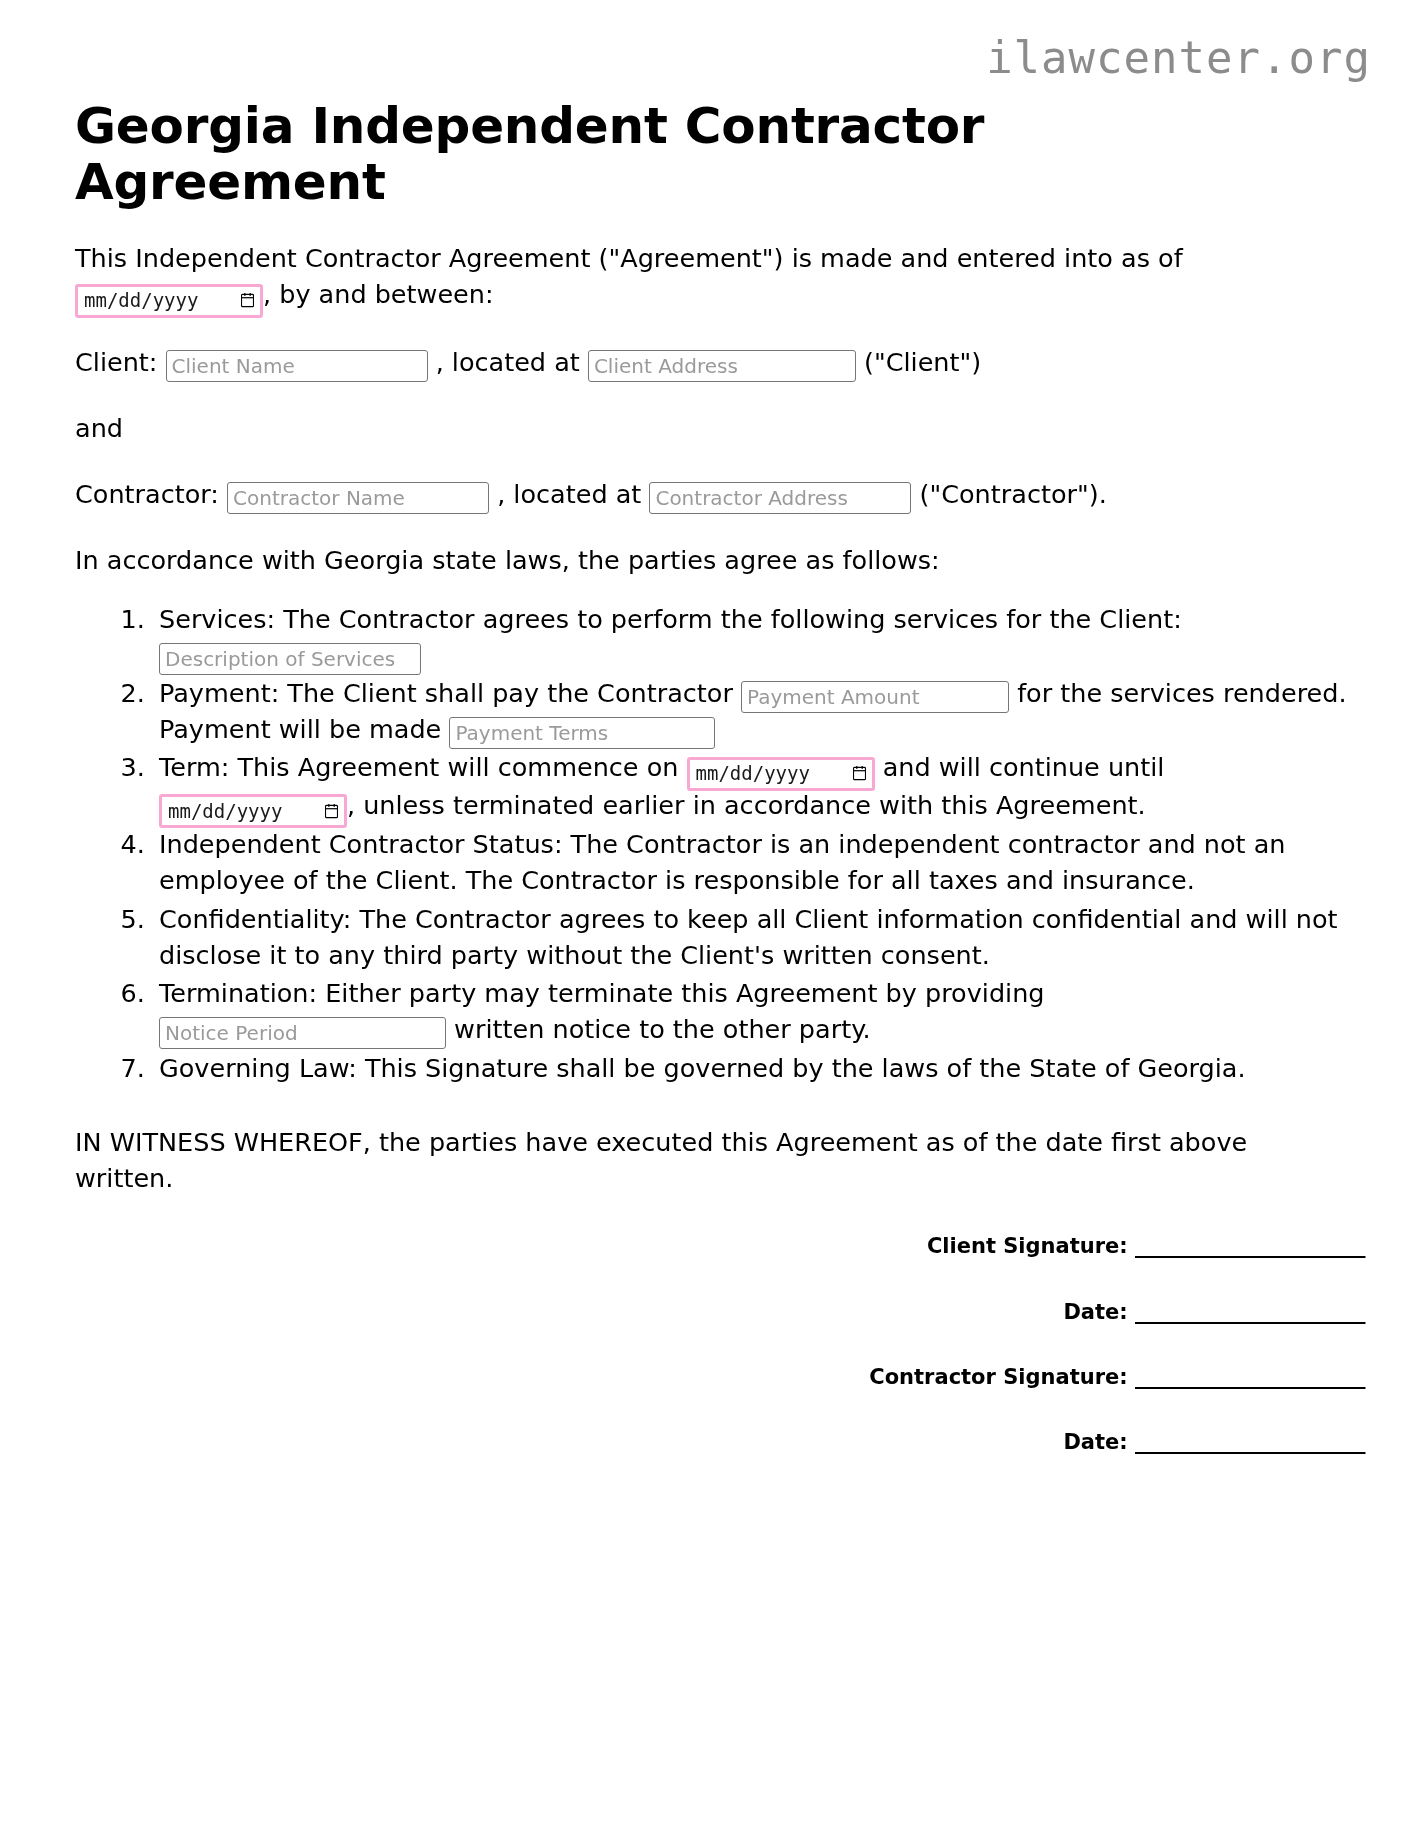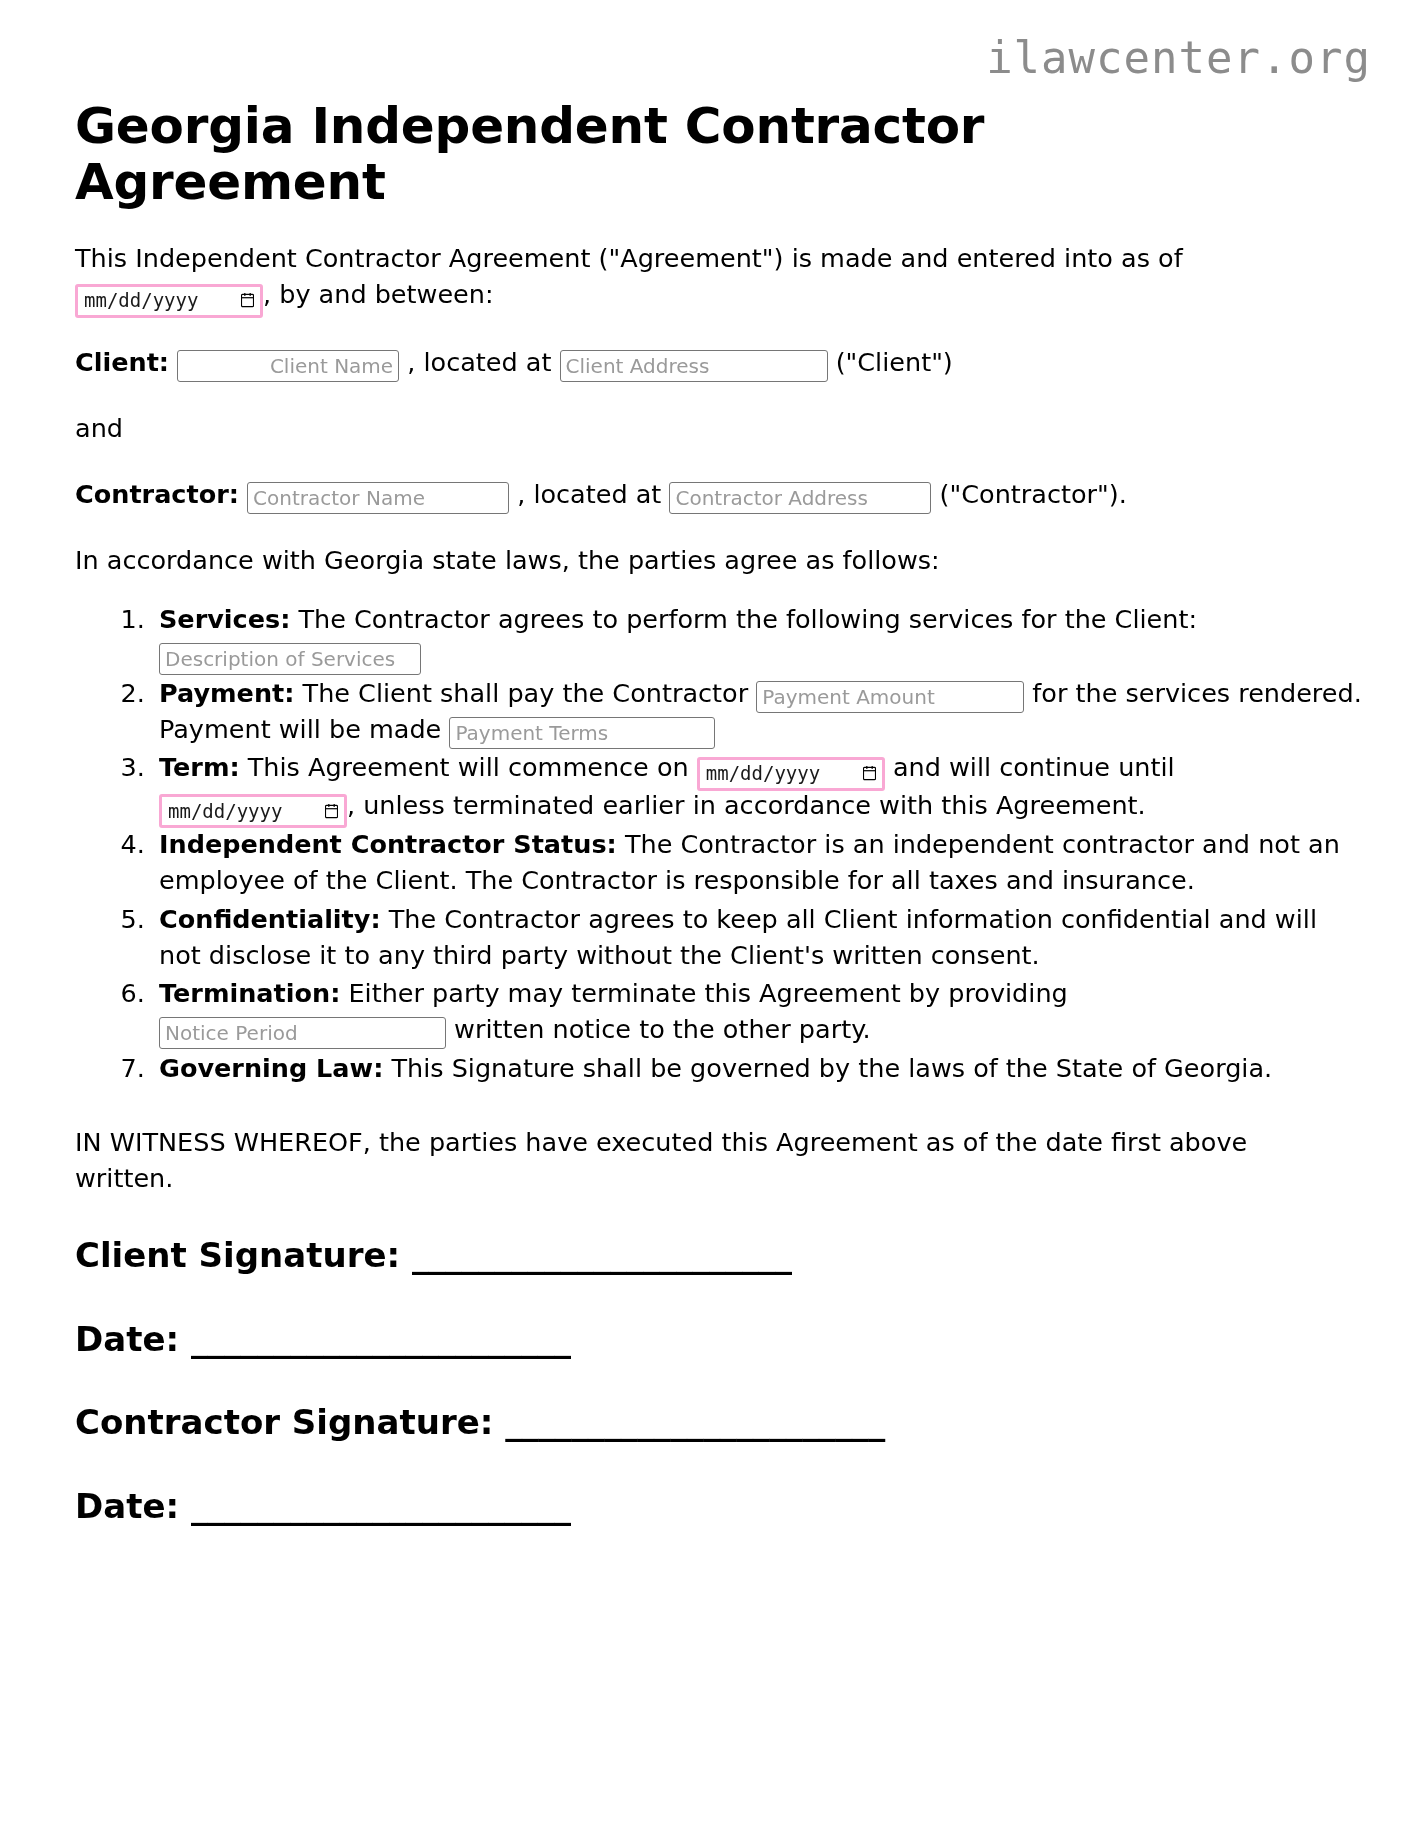--- a/index.html
+++ b/index.html
@@ -50,40 +50,40 @@
   
   .body-text {
     font-size: 25.5px;
     line-height: 1.42;
     color: #000;
   }
   p.para {
     margin: 30px 0 0 0;
     max-width: 1270px;
   }
-  .b { font-weight: bold; }
+  .b { font-weight: normal; }
 
   
   input.txt,
   .fake-input {
     font-family: "DejaVu Sans", "Liberation Sans", sans-serif;
     font-size: 20px;
     color: #000;
     background: #ffffff;
     border: 1px solid #767676;
     border-radius: 3px;
     padding: 3px 5px;
     box-sizing: border-box;
     vertical-align: baseline;
     position: relative;
     top: 2px;
   }
   input.txt::placeholder { color: #9a9a9a; opacity: 1; }
 
-  .w-client-name    { width: 222px; text-align: right; }
+  .w-client-name    { width: 262px; }
   .w-client-addr    { width: 268px; }
   .w-contractor-name{ width: 262px; }
   .w-contractor-addr{ width: 262px; }
   .w-services       { width: 262px; }
   .w-payment-amount { width: 268px; }
   .w-payment-terms  { width: 266px; }
   .w-notice         { width: 287px; }
 
   
   .date-input {
@@ -126,23 +126,24 @@
   ol.terms > li {
     font-size: 25.5px;
     line-height: 1.42;
     margin: 0 0 2px 0;
     padding-left: 6px;
   }
 
   
   .sig-line {
     margin: 36px 0 0 0;
-    font-size: 34px;
+    font-size: 21px;
     line-height: 1.4;
     font-weight: bold;
+    text-align: right;
   }
   .sig-line .rule {
     font-weight: bold;
     letter-spacing: -0.5px;
   }
   .spacer-bottom { height: 230px; }
 </style>
 </head>
 <body>
 

